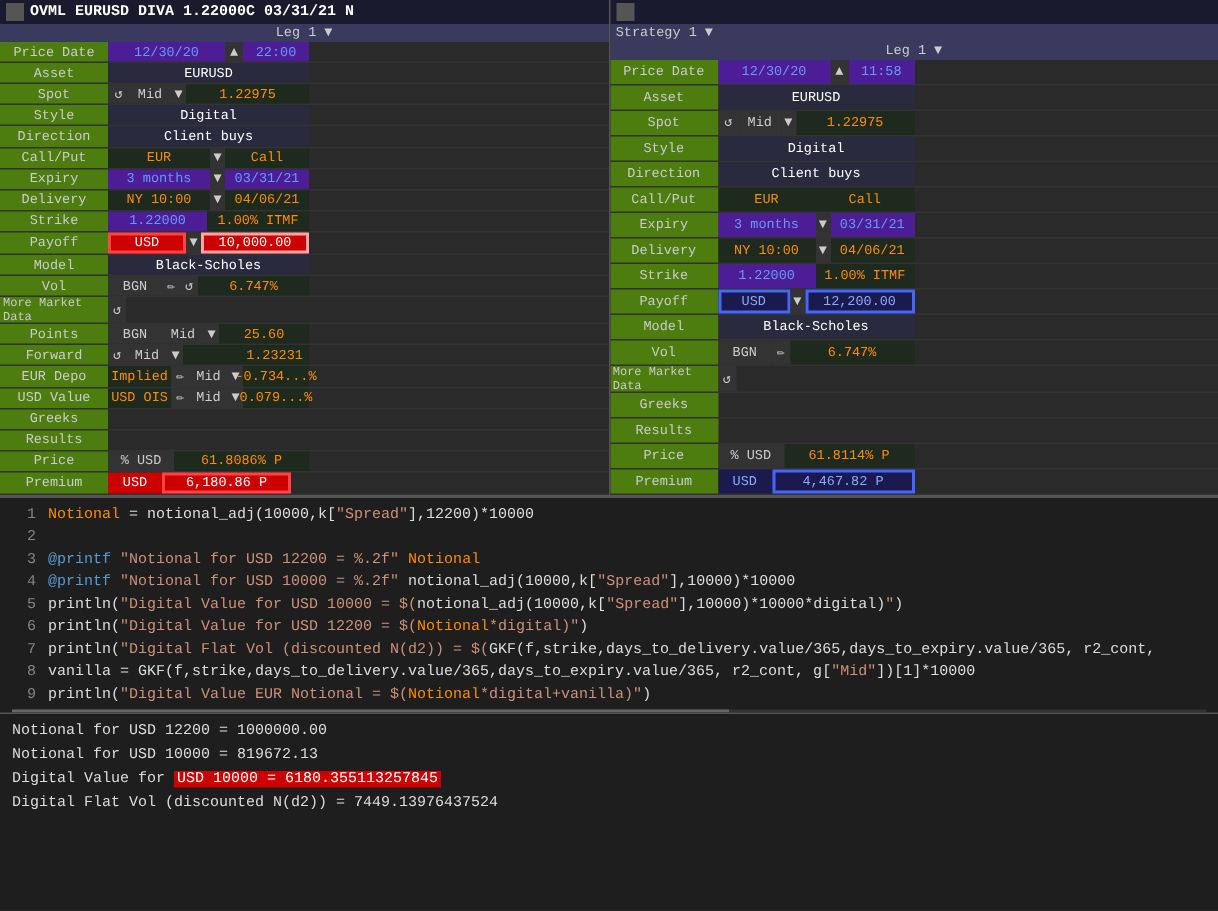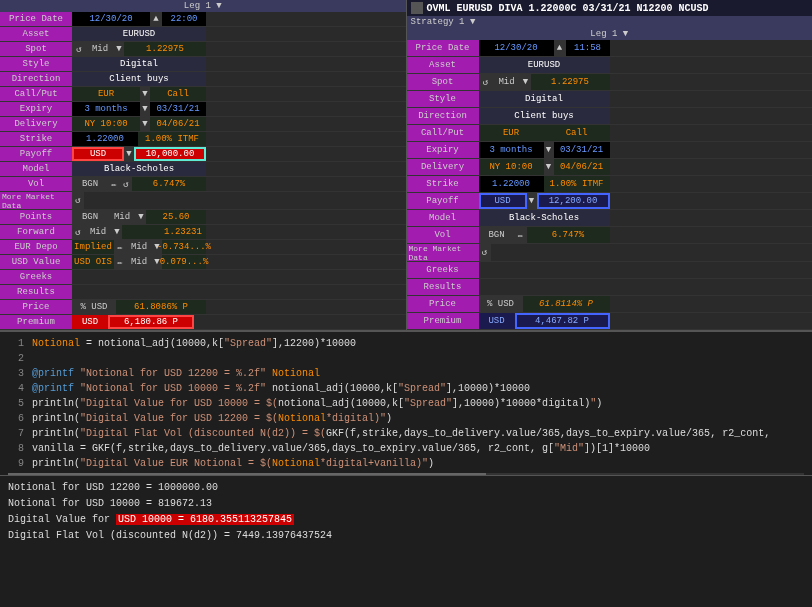--- a/index.html
+++ b/index.html
@@ -59,23 +59,23 @@
 
     .cell {
       display: flex;
       align-items: center;
       justify-content: center;
       height: 100%;
       font-size: 9px;
       padding: 0 2px;
     }
 
-    .bg-dark { background: #a21caf; color: #ccc; }
+    .bg-dark { background: #4d7c0f; color: #ccc; }
     .bg-orange { background: #1e2a1e; color: #ff8c00; }
-    .bg-blue { background: #000000; color: #6699ff; }
+    .bg-blue { background: #4c1d95; color: #6699ff; }
     .bg-gray { background: #333; color: #ccc; }
     .bg-white { background: #2a2a3e; color: #fff; }
 
     
     .code-section {
       background: #1e1e1e;
       padding: 4px 8px;
       border-top: 2px solid #555;
       height: 145px;
       overflow: hidden;
@@ -126,20 +126,24 @@
       color: #ccc;
       font-size: 9px;
       padding: 1px 4px;
     }
   </style>
 </head>
 <body>
 
 <div class="top-section">
   <div class="panel">
+    <div class="panel-header">
+      <span style="width:12px;height:12px;background:#555;display:inline-block;"></span>
+      <span>OVML EURUSD DIVA 1.22000C 03/31/21 N</span>
+    </div>
     <div class="leg-label">Leg 1 ▼</div>
 
     <div class="row-multi">
       <div class="cell bg-dark" style="width:72px;">Price Date</div>
       <div class="cell bg-blue" style="width:78px;">12/30/20</div>
       <div class="cell bg-gray" style="width:12px;">▲</div>
       <div class="cell bg-blue" style="width:44px;">22:00</div>
     </div>
 
     <div class="row-multi">
@@ -189,21 +193,21 @@
     <div class="row-multi">
       <div class="cell bg-dark" style="width:72px;">Strike</div>
       <div class="cell bg-blue" style="width:66px;">1.22000</div>
       <div class="cell bg-orange" style="width:68px;">1.00% ITMF</div>
     </div>
 
     <div class="row-multi">
       <div class="cell bg-dark" style="width:72px;">Payoff</div>
       <div class="cell" style="width:52px;background:#cc0000;color:#fff;border:2px solid #ff4444;justify-content:center;font-size:9px;">USD</div>
       <div class="cell bg-gray" style="width:10px;">▼</div>
-      <div class="cell" style="width:72px;background:#cc0000;color:#fff;border:2px solid #5eead4;justify-content:center;font-size:9px;">10,000.00</div>
+      <div class="cell" style="width:72px;background:#cc0000;color:#fff;border:2px solid #fca5a5;justify-content:center;font-size:9px;">10,000.00</div>
     </div>
 
     <div class="row-multi">
       <div class="cell bg-dark" style="width:72px;">Model</div>
       <div class="cell bg-white" style="width:134px;">Black-Scholes</div>
     </div>
 
     <div class="row-multi">
       <div class="cell bg-dark" style="width:72px;">Vol</div>
       <div class="cell bg-gray" style="width:36px;">BGN</div>
@@ -268,21 +272,20 @@
     <div class="row-multi">
       <div class="cell bg-dark" style="width:72px;">Premium</div>
       <div class="cell" style="width:36px;background:#cc0000;color:#fff;justify-content:center;font-size:9px;">USD</div>
       <div class="cell" style="width:86px;background:#cc0000;color:#fff;border:2px solid #ff4444;justify-content:center;font-size:9px;">6,180.86 P</div>
     </div>
   </div>
 
   <div class="panel" style="border-right:none;">
     <div class="panel-header">
       <span style="width:12px;height:12px;background:#555;display:inline-block;"></span>
-      <span>OVML EURUSD DIVA 1.22000C 03/31/21 N12200 NCUSD</span>
     </div>
     <div class="strategy-label">Strategy 1 ▼</div>
     <div class="leg-label">Leg 1 ▼</div>
 
     <div class="row-multi">
       <div class="cell bg-dark" style="width:72px;">Price Date</div>
       <div class="cell bg-blue" style="width:75px;">12/30/20</div>
       <div class="cell bg-gray" style="width:12px;">▲</div>
       <div class="cell bg-blue" style="width:44px;">11:58</div>
     </div>
@@ -364,21 +367,21 @@
       <div class="cell bg-dark" style="width:72px;">Greeks</div>
     </div>
 
     <div class="row-multi">
       <div class="cell bg-dark" style="width:72px;">Results</div>
     </div>
 
     <div class="row-multi">
       <div class="cell bg-dark" style="width:72px;">Price</div>
       <div class="cell bg-gray" style="width:44px;">% USD</div>
-      <div class="cell bg-orange" style="width:87px;font-style:italic;">61.8114% P</div>
+      <div class="cell bg-orange" style="width:87px;">61.8114% P</div>
     </div>
 
     <div class="row-multi">
       <div class="cell bg-dark" style="width:72px;">Premium</div>
       <div class="cell" style="width:36px;background:#1a1a4e;color:#88aaff;justify-content:center;font-size:9px;">USD</div>
       <div class="cell" style="width:95px;background:#1a1a4e;color:#88aaff;border:2px solid #4466ff;justify-content:center;font-size:9px;">4,467.82 P</div>
     </div>
   </div>
 </div>
 

